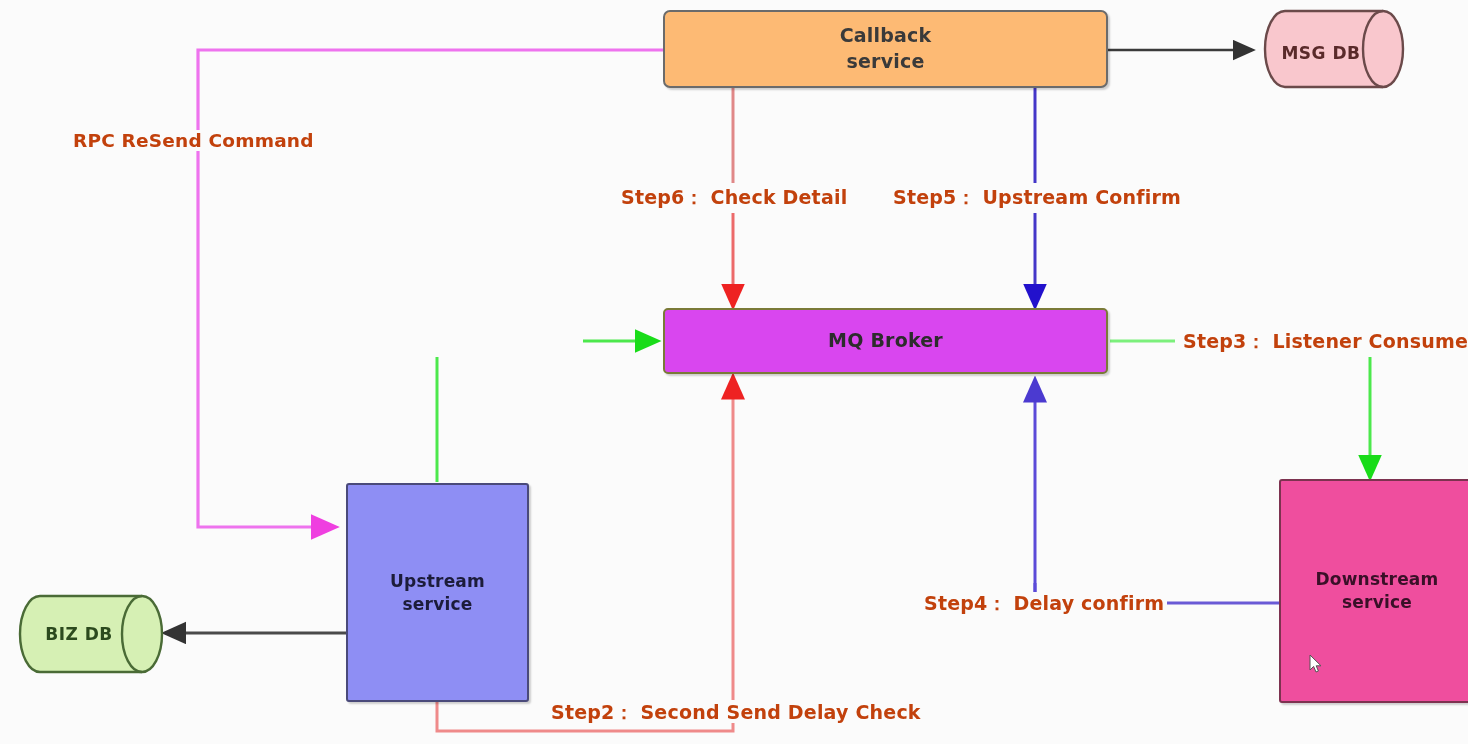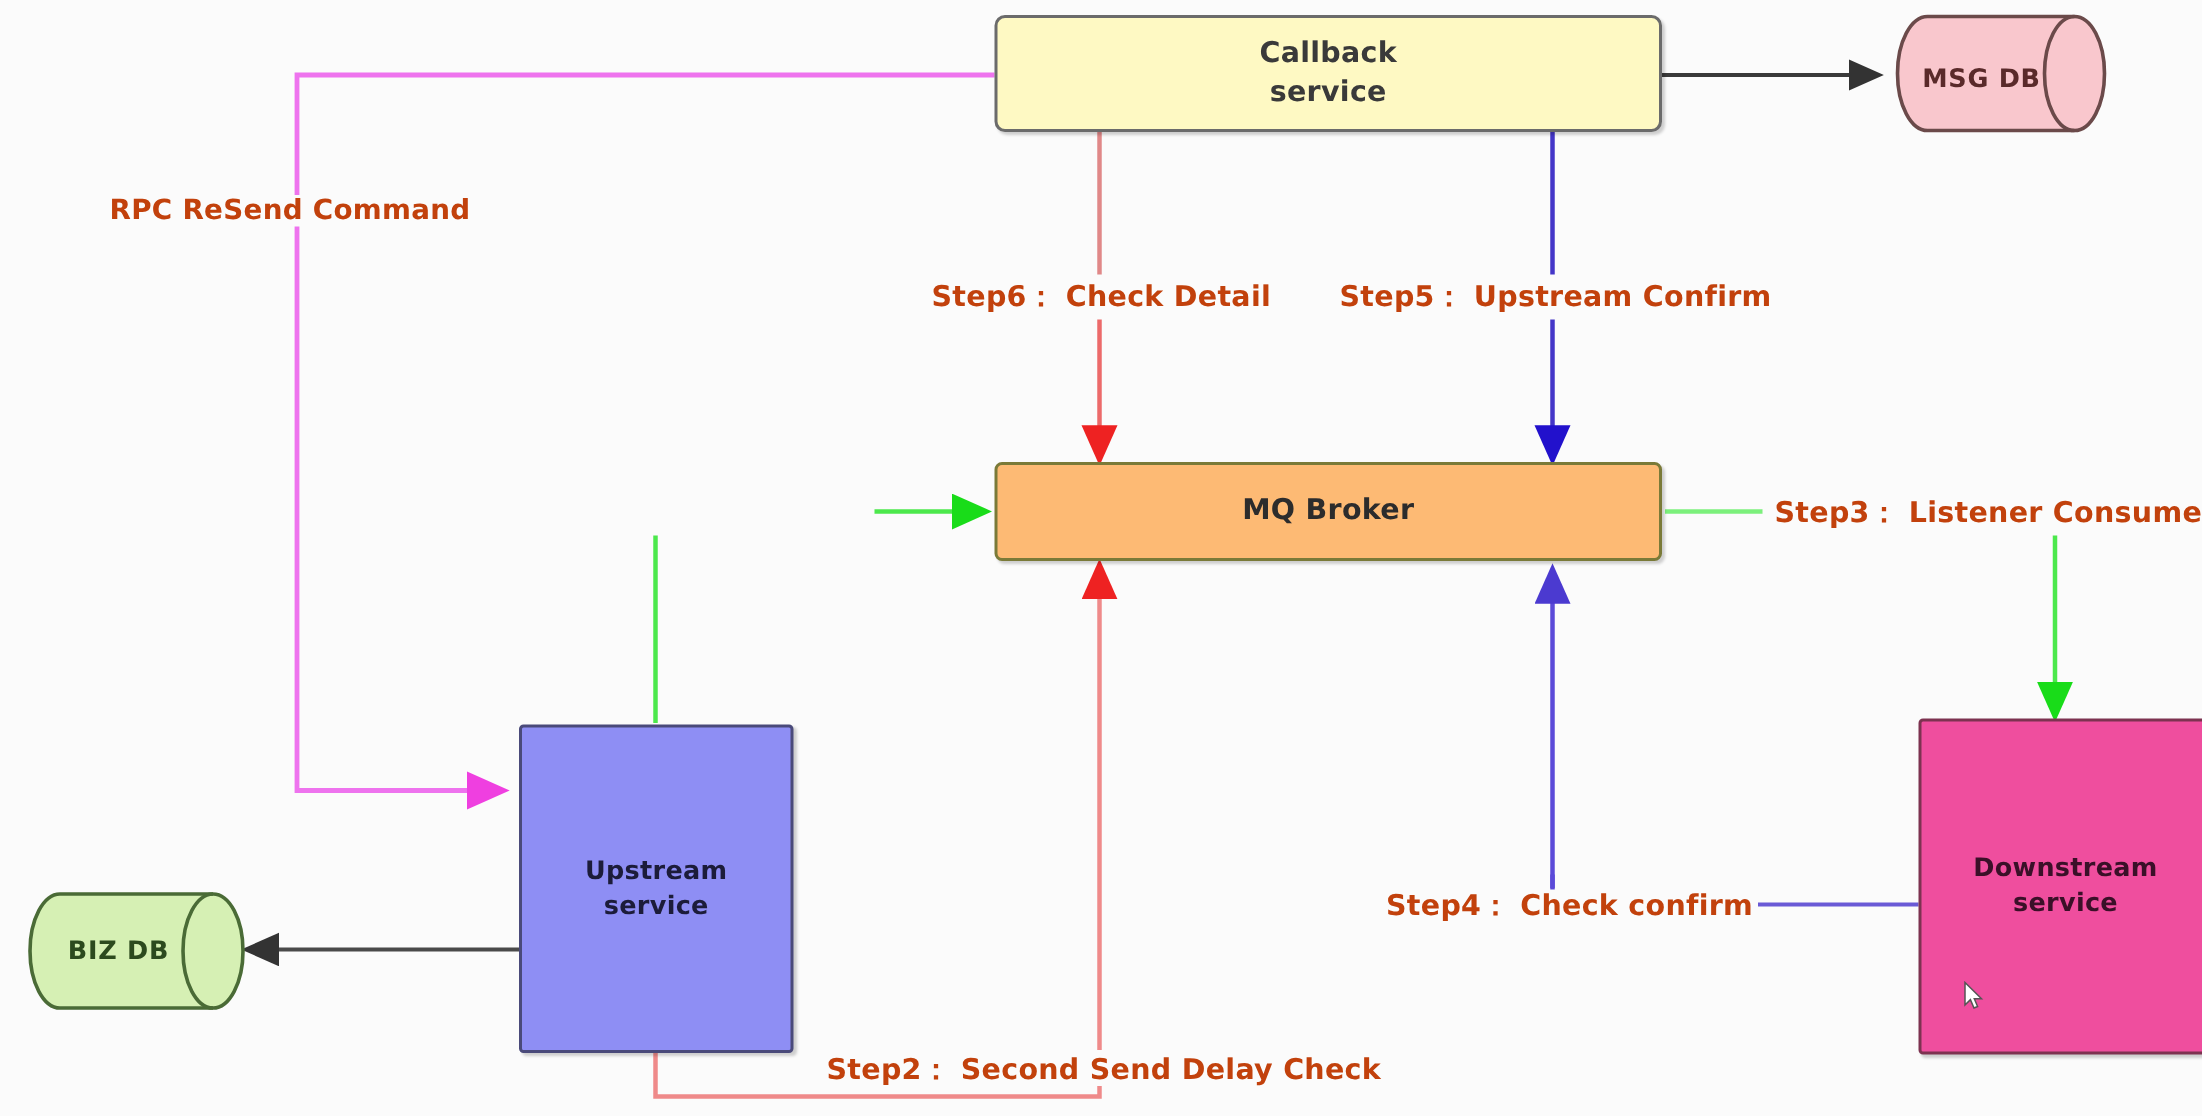--- a/index.html
+++ b/index.html
@@ -39,28 +39,28 @@
     z-index: 3;
   }
   .node .label { white-space: pre-line; }
 
   
   .box {
     border: 2px solid #5b5b5b;
     box-shadow: 2px 2px 2px rgba(0,0,0,0.18);
   }
   .box.callback {
-    background: #fef9c3;
+    background: #fdba74;
     border-color: #6b6b6b;
     border-radius: 7px;
     font-size: 19px;
     color: #3a3a3a;
   }
   .box.broker {
-    background: #fdba74;
+    background: #d946ef;
     border-color: #7a7a38;
     border-radius: 5px;
     font-size: 19px;
     color: #2c2c2c;
   }
   .box.upstream {
     background: #8e8ef4;
     border-color: #4a4a7a;
     border-radius: 3px;
     font-size: 17px;
@@ -219,21 +219,21 @@
   <div class="edge-label big" style="left:890px; top:185px;">
     <span class="bg">Step5：  Upstream Confirm</span>
   </div>
 
 
   <div class="edge-label big" style="left:1180px; top:329px;">
     <span class="bg">Step3：  Listener Consume</span>
   </div>
 
   <div class="edge-label big" style="left:921px; top:591px;">
-    <span class="bg">Step4：  Check confirm</span>
+    <span class="bg">Step4：  Delay confirm</span>
   </div>
 
   <div class="edge-label big" style="left:548px; top:700px;">
     <span class="bg">Step2：  Second Send Delay Check</span>
   </div>
 
   <div class="cursor" id="mouse-cursor" style="left: 1309px; top: 654px;">
     <svg width="14" height="20" viewBox="0 0 14 20" xmlns="http://www.w3.org/2000/svg">
       <path d="M1,1 L1,16 L4.6,12.4 L7,18 L9.4,17 L7.2,11.8 L12,11.8 z" fill="#ffffff" stroke="#555555" stroke-width="1"></path>
     </svg>

